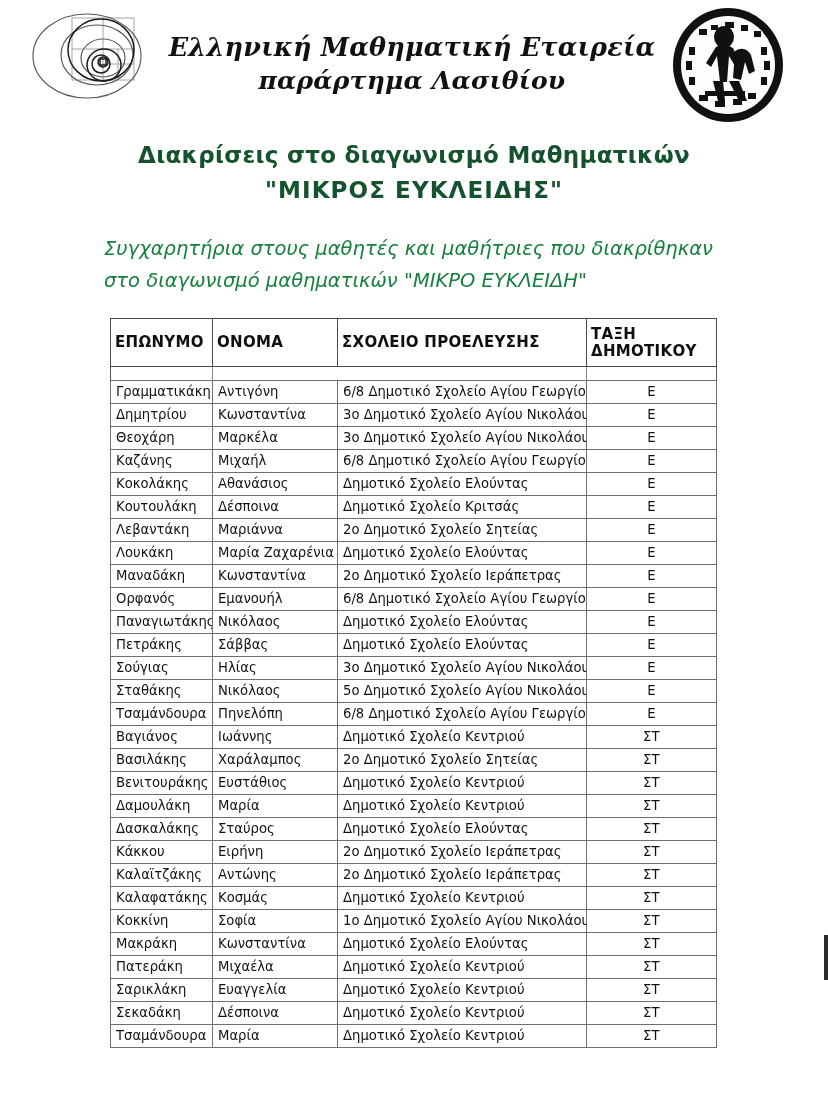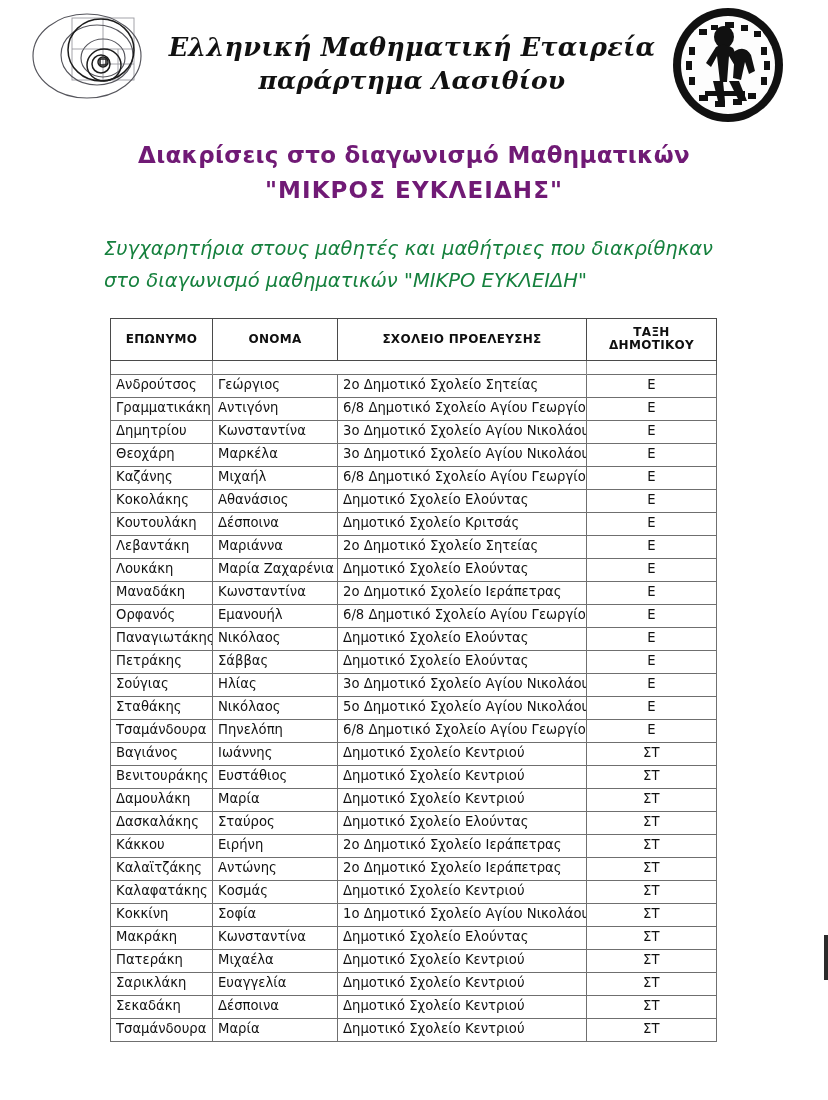--- a/index.html
+++ b/index.html
@@ -58,21 +58,21 @@
   
   .titles {
     text-align: center;
     margin-top: 18px;
   }
   .title-main,
   .title-sub {
     font-weight: bold;
     font-size: 23px;
     letter-spacing: 0.3px;
-    color: #701a75;
+    color: #14532d;
     line-height: 1.5;
   }
   .title-sub { letter-spacing: 1.1px; }
 
   
   .intro {
     margin: 26px 0 0 0;
     padding-left: 104px;
     padding-right: 60px;
     font-style: italic;
@@ -94,25 +94,25 @@
     table-layout: fixed;
     background: #fff;
   }
   table.roster col.c-last   { width: 102px; }
   table.roster col.c-first  { width: 125px; }
   table.roster col.c-school { width: 249px; }
   table.roster col.c-grade  { width: 130px; }
 
   table.roster th {
     border: 1.4px solid #4a4a4a;
-    font-size: 12px;
+    font-size: 15px;
     font-weight: bold;
     letter-spacing: 0.3px;
     padding: 7px 4px 7px 4px;
-    text-align: center;
+    text-align: left;
     color: #0f0f0f;
     line-height: 1.1;
   }
   
   tr.spacer td {
     height: 13px;
     border: none;
     border-left: 1.2px solid #8a8a8a;
     border-right: 1.2px solid #8a8a8a;
     padding: 0;
@@ -226,26 +226,20 @@
       </tr>
     </thead>
     <tbody>
       <tr class="spacer">
         <td class="edge-l"></td>
         <td class="nob"></td>
         <td class="nob"></td>
         <td class="edge-r"></td>
       </tr>
 
-    <tr>
-          <td class="cell">Ανδρούτσος</td>
-          <td class="cell">Γεώργιος</td>
-          <td class="cell">2ο Δημοτικό Σχολείο Σητείας</td>
-          <td class="cell grade">Ε</td>
-        </tr>
         <tr>
           <td class="cell">Γραμματικάκη</td>
           <td class="cell">Αντιγόνη</td>
           <td class="cell">6/8 Δημοτικό Σχολείο Αγίου Γεωργίου</td>
           <td class="cell grade">Ε</td>
         </tr>
         <tr>
           <td class="cell">Δημητρίου</td>
           <td class="cell">Κωνσταντίνα</td>
           <td class="cell">3ο Δημοτικό Σχολείο Αγίου Νικολάου</td>
@@ -326,20 +320,26 @@
         <tr>
           <td class="cell">Τσαμάνδουρα</td>
           <td class="cell">Πηνελόπη</td>
           <td class="cell">6/8 Δημοτικό Σχολείο Αγίου Γεωργίου</td>
           <td class="cell grade">Ε</td>
         </tr>
         <tr>
           <td class="cell">Βαγιάνος</td>
           <td class="cell">Ιωάννης</td>
           <td class="cell">Δημοτικό Σχολείο Κεντριού</td>
+          <td class="cell grade">ΣΤ</td>
+        </tr>
+        <tr>
+          <td class="cell">Βασιλάκης</td>
+          <td class="cell">Χαράλαμπος</td>
+          <td class="cell">2ο Δημοτικό Σχολείο Σητείας</td>
           <td class="cell grade">ΣΤ</td>
         </tr>
         <tr>
           <td class="cell">Βενιτουράκης</td>
           <td class="cell">Ευστάθιος</td>
           <td class="cell">Δημοτικό Σχολείο Κεντριού</td>
           <td class="cell grade">ΣΤ</td>
         </tr>
         <tr>
           <td class="cell">Δαμουλάκη</td>

